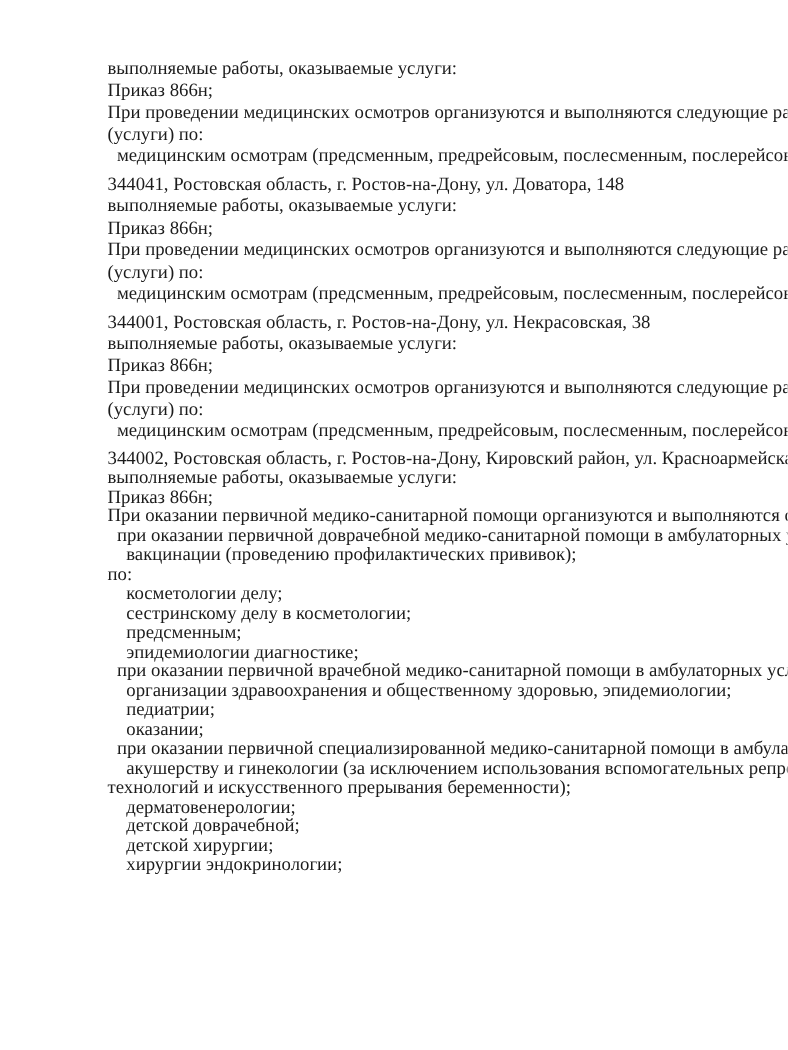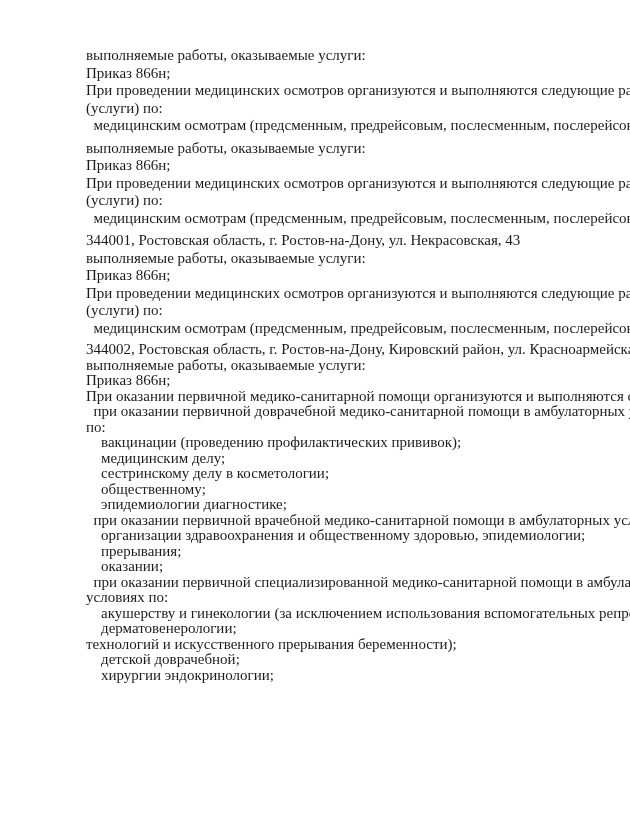--- a/index.html
+++ b/index.html
@@ -41,52 +41,53 @@
 <div class="page" style="background: rgb(255, 255, 255); color: rgb(28, 28, 28);">
   <div class="content" id="content">
       <div class="block">
         <div class="text-line">выполняемые работы, оказываемые услуги:</div>
         <div class="text-line">Приказ 866н;</div>
         <div class="text-line">При проведении медицинских осмотров организуются и выполняются следующие работы</div>
         <div class="text-line">(услуги) по:</div>
         <div class="text-line">  медицинским осмотрам (предсменным, предрейсовым, послесменным, послерейсовым).</div>
       </div>
       <div class="block">
+        <div class="text-line">344041, Ростовская область, г. Ростов-на-Дону, ул. Доватора, 148</div>
         <div class="text-line">выполняемые работы, оказываемые услуги:</div>
         <div class="text-line">Приказ 866н;</div>
         <div class="text-line">При проведении медицинских осмотров организуются и выполняются следующие работы</div>
         <div class="text-line">(услуги) по:</div>
         <div class="text-line">  медицинским осмотрам (предсменным, предрейсовым, послесменным, послерейсовым).</div>
       </div>
       <div class="block">
-        <div class="text-line">344001, Ростовская область, г. Ростов-на-Дону, ул. Некрасовская, 43</div>
+        <div class="text-line">344001, Ростовская область, г. Ростов-на-Дону, ул. Некрасовская, 38</div>
         <div class="text-line">выполняемые работы, оказываемые услуги:</div>
         <div class="text-line">Приказ 866н;</div>
         <div class="text-line">При проведении медицинских осмотров организуются и выполняются следующие работы</div>
         <div class="text-line">(услуги) по:</div>
         <div class="text-line">  медицинским осмотрам (предсменным, предрейсовым, послесменным, послерейсовым).</div>
       </div>
       <div class="block compact">
         <div class="text-line">344002, Ростовская область, г. Ростов-на-Дону, Кировский район, ул. Красноармейская, 170</div>
         <div class="text-line">выполняемые работы, оказываемые услуги:</div>
         <div class="text-line">Приказ 866н;</div>
         <div class="text-line">При оказании первичной медико-санитарной помощи организуются и выполняются следующие</div>
         <div class="text-line">  при оказании первичной доврачебной медико-санитарной помощи в амбулаторных условиях</div>
+        <div class="text-line">    вакцинации (проведению профилактических прививок);</div>
         <div class="text-line">по:</div>
-        <div class="text-line">    вакцинации (проведению профилактических прививок);</div>
-        <div class="text-line">    медицинским делу;</div>
+        <div class="text-line">    косметологии делу;</div>
         <div class="text-line">    сестринскому делу в косметологии;</div>
-        <div class="text-line">    общественному;</div>
+        <div class="text-line">    предсменным;</div>
         <div class="text-line">    эпидемиологии диагностике;</div>
         <div class="text-line">  при оказании первичной врачебной медико-санитарной помощи в амбулаторных условиях по:</div>
         <div class="text-line">    организации здравоохранения и общественному здоровью, эпидемиологии;</div>
-        <div class="text-line">    прерывания;</div>
+        <div class="text-line">    педиатрии;</div>
         <div class="text-line">    оказании;</div>
         <div class="text-line">  при оказании первичной специализированной медико-санитарной помощи в амбулаторных</div>
-        <div class="text-line">условиях по:</div>
         <div class="text-line">    акушерству и гинекологии (за исключением использования вспомогательных репродуктивных</div>
+        <div class="text-line">технологий и искусственного прерывания беременности);</div>
         <div class="text-line">    дерматовенерологии;</div>
-        <div class="text-line">технологий и искусственного прерывания беременности);</div>
         <div class="text-line">    детской доврачебной;</div>
+        <div class="text-line">    детской хирургии;</div>
         <div class="text-line">    хирургии эндокринологии;</div>
       </div>
     </div>
 </div>
 
 </body></html>

